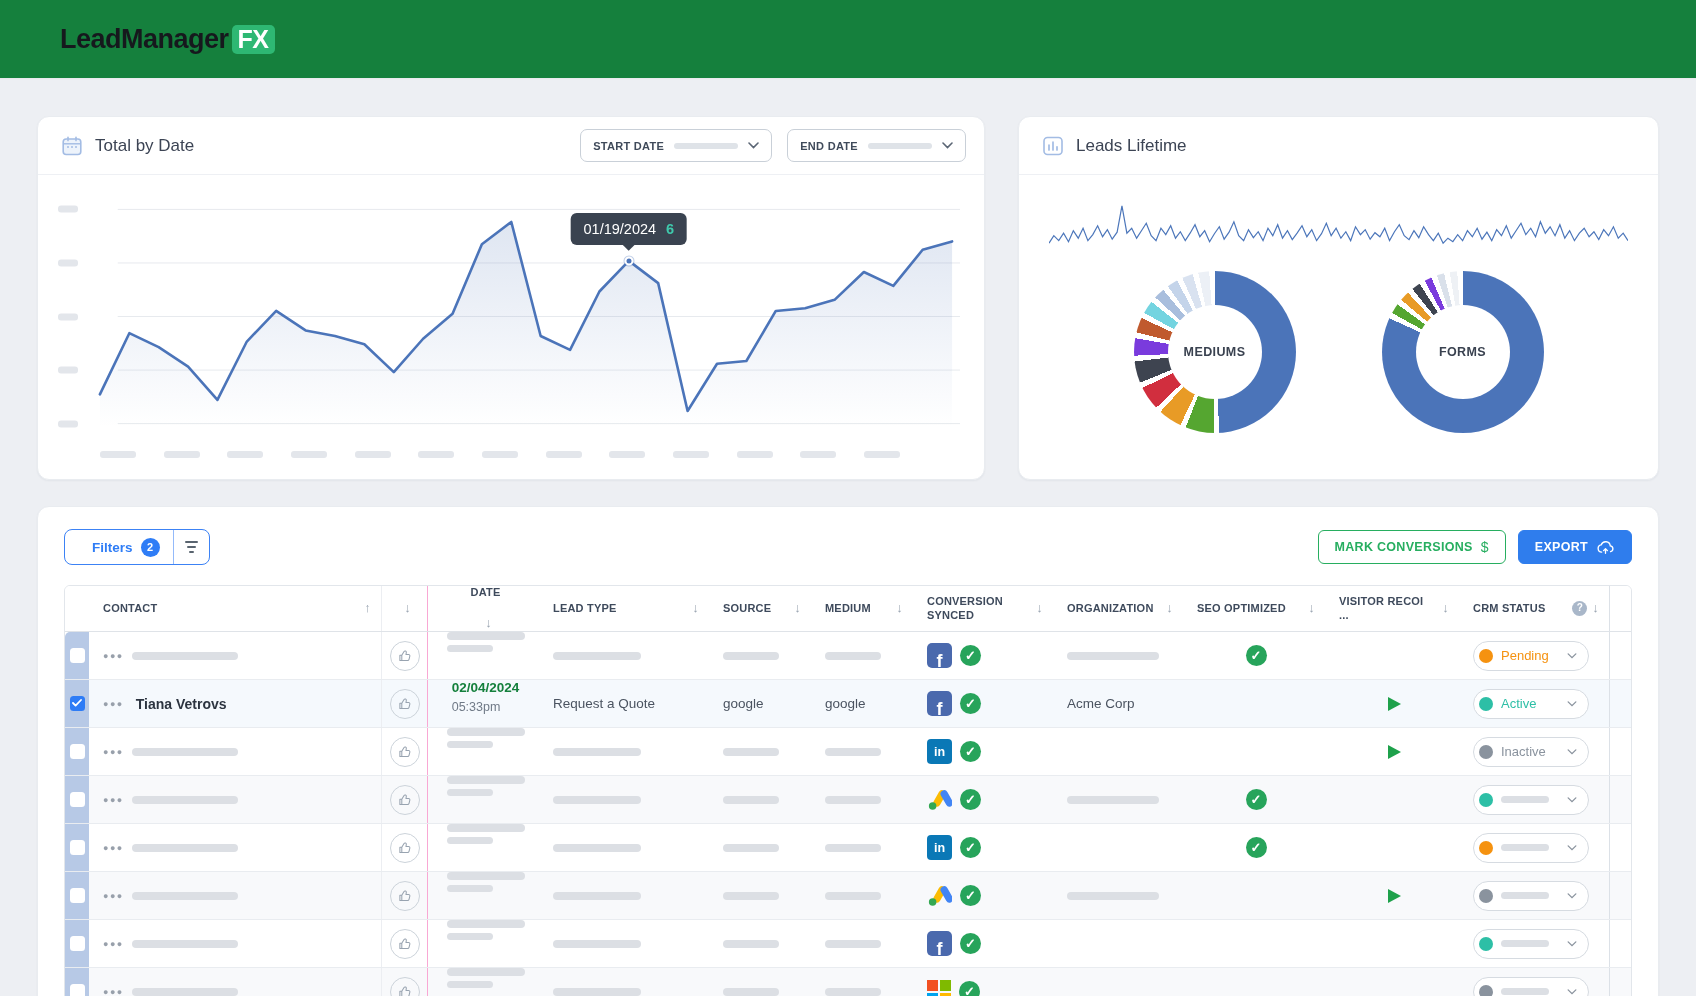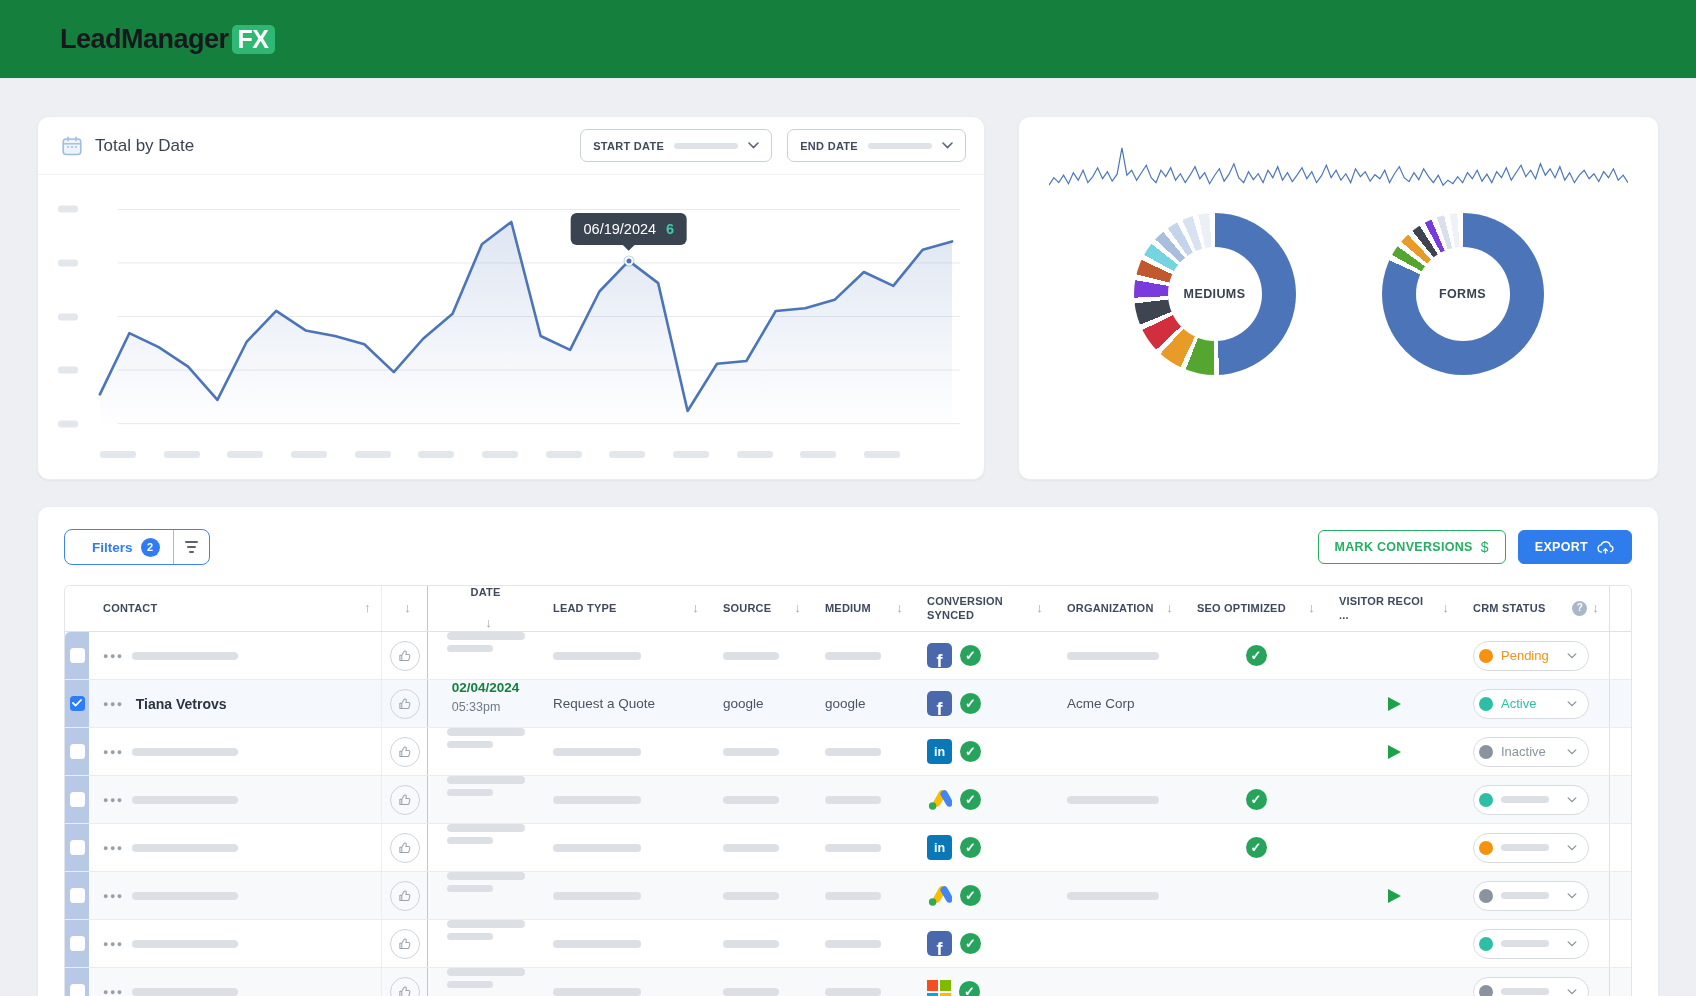--- a/index.html
+++ b/index.html
@@ -168,21 +168,21 @@
               </defs>
             <line x1="30" y1="14" x2="880" y2="14" stroke="#e7eaee" stroke-width="1" vector-effect="non-scaling-stroke"></line>
                 <line x1="30" y1="66" x2="880" y2="66" stroke="#e7eaee" stroke-width="1" vector-effect="non-scaling-stroke"></line>
                 <line x1="30" y1="118" x2="880" y2="118" stroke="#e7eaee" stroke-width="1" vector-effect="non-scaling-stroke"></line>
                 <line x1="30" y1="170" x2="880" y2="170" stroke="#e7eaee" stroke-width="1" vector-effect="non-scaling-stroke"></line>
                 <line x1="30" y1="222" x2="880" y2="222" stroke="#e7eaee" stroke-width="1" vector-effect="non-scaling-stroke"></line>
                 <path d="M 12.0,193.6 L 41.7,134.2 L 71.3,147.7 L 101.0,166.6 L 130.6,199.0 L 160.3,142.3 L 189.9,112.6 L 219.6,131.5 L 249.2,136.9 L 278.9,145.0 L 308.6,172.0 L 338.2,139.6 L 367.9,115.3 L 397.5,47.8 L 427.2,26.2 L 456.8,136.9 L 486.5,150.4 L 516.1,93.7 L 545.8,64.0 L 575.4,85.6 L 605.1,209.8 L 634.8,163.9 L 664.4,161.2 L 694.1,112.6 L 723.7,109.9 L 753.4,101.8 L 783.0,74.8 L 812.7,88.3 L 842.3,53.2 L 872.0,45.1 L 872,226 L 12,226 Z" fill="url(#gradA)" stroke="none"></path>
                 <path d="M 12.0,193.6 L 41.7,134.2 L 71.3,147.7 L 101.0,166.6 L 130.6,199.0 L 160.3,142.3 L 189.9,112.6 L 219.6,131.5 L 249.2,136.9 L 278.9,145.0 L 308.6,172.0 L 338.2,139.6 L 367.9,115.3 L 397.5,47.8 L 427.2,26.2 L 456.8,136.9 L 486.5,150.4 L 516.1,93.7 L 545.8,64.0 L 575.4,85.6 L 605.1,209.8 L 634.8,163.9 L 664.4,161.2 L 694.1,112.6 L 723.7,109.9 L 753.4,101.8 L 783.0,74.8 L 812.7,88.3 L 842.3,53.2 L 872.0,45.1" fill="none" stroke="#4b74b9" stroke-width="2.6" stroke-linejoin="round" stroke-linecap="round" vector-effect="non-scaling-stroke"></path>
               </svg>
             <div class="tip" id="chartTip" style="left: 62.0219%; top: 27.234%;">
-              <span>06/19/2024</span>
+              <span>01/19/2024</span>
               <span class="tip-val">6</span>
               <i class="tip-caret"></i>
             </div>
             <div class="tip-dot" id="chartDot" style="left: 62.0219%; top: 27.234%;"></div>
           </div>
         </div>
         <div class="x-ticks" id="xTicks">
             <span class="s-tick"></span>
             <span class="s-tick"></span>
             <span class="s-tick"></span>
@@ -194,20 +194,27 @@
             <span class="s-tick"></span>
             <span class="s-tick"></span>
             <span class="s-tick"></span>
             <span class="s-tick"></span>
             <span class="s-tick"></span>
           </div>
       </div>
     </div>
 
     <div class="card card-lifetime">
+      <div class="card-head">
+        <svg width="24" height="24" viewBox="0 0 24 24">
+          <rect x="3" y="3.5" width="18" height="17" rx="3.5" fill="#fff" stroke="#a3bce4" stroke-width="1.6"></rect>
+          <path d="M8 16v-5M12 16V8.2M16 16v-3.2" stroke="#a3bce4" stroke-width="1.7" stroke-linecap="round"></path>
+        </svg>
+        <span class="card-title">Leads Lifetime</span>
+      </div>
       <div class="spark-wrap">
         <svg id="spark" viewBox="0 0 600 70" preserveAspectRatio="none">
             <polyline points="0.0,51.5 5.0,42.8 10.1,48.6 15.1,39.9 20.2,49.8 25.2,37.0 30.3,45.7 35.3,34.1 40.3,48.6 45.4,41.6 50.4,31.2 55.5,44.0 60.5,35.8 65.5,46.9 70.6,38.7 75.6,8.0 80.7,39.9 85.7,34.1 90.8,45.7 95.8,37.0 100.8,28.3 105.9,42.8 110.9,48.6 116.0,34.1 121.0,41.6 126.1,31.2 131.1,45.7 136.1,38.2 141.2,48.6 146.2,39.9 151.3,30.0 156.3,44.0 161.3,37.0 166.4,49.8 171.4,40.5 176.5,32.4 181.5,46.9 186.6,38.7 191.6,26.6 196.6,42.8 201.7,48.6 206.7,35.8 211.8,45.1 216.8,38.2 221.8,48.6 226.9,34.1 231.9,42.8 237.0,30.0 242.0,45.7 247.1,37.0 252.1,47.4 257.1,39.9 262.2,31.2 267.2,44.0 272.3,35.8 277.3,48.6 282.4,40.5 287.4,28.3 292.4,42.8 297.5,34.1 302.5,45.7 307.6,38.2 312.6,48.6 317.6,32.4 322.7,41.6 327.7,35.8 332.8,46.9 337.8,39.3 342.9,44.0 347.9,34.1 352.9,48.6 358.0,38.2 363.0,30.0 368.1,42.8 373.1,47.4 378.2,37.0 383.2,45.1 388.2,32.4 393.3,41.6 398.3,48.6 403.4,39.9 408.4,51.5 413.4,45.7 418.5,49.8 423.5,41.6 428.6,48.6 433.6,37.0 438.7,44.0 443.7,34.1 448.7,46.9 453.8,38.7 458.8,48.6 463.9,35.8 468.9,42.8 473.9,31.2 479.0,45.7 484.0,37.0 489.1,28.3 494.1,41.6 499.2,34.1 504.2,44.0 509.2,26.6 514.3,39.9 519.3,32.4 524.4,42.8 529.4,30.0 534.5,45.7 539.5,37.0 544.5,48.6 549.6,39.9 554.6,34.1 559.7,44.0 564.7,38.2 569.7,47.4 574.8,35.8 579.8,42.8 584.9,32.4 589.9,45.7 595.0,39.9 600.0,48.6" fill="none" stroke="#4c76ba" stroke-width="1.2" vector-effect="non-scaling-stroke"></polyline>
           </svg>
       </div>
       <div class="donut-row">
         <div class="donut" id="donut0" style="background: conic-gradient(rgb(75, 116, 185) 0%, rgb(75, 116, 185) 49.13%, rgb(255, 255, 255) 49.13%, rgb(255, 255, 255) 50.28%, rgb(85, 166, 48) 50.28%, rgb(85, 166, 48) 55.89%, rgb(255, 255, 255) 55.89%, rgb(255, 255, 255) 57.04%, rgb(232, 155, 38) 57.04%, rgb(232, 155, 38) 61.78%, rgb(255, 255, 255) 61.78%, rgb(255, 255, 255) 62.93%, rgb(209, 46, 62) 62.93%, rgb(209, 46, 62) 67.67%, rgb(255, 255, 255) 67.67%, rgb(255, 255, 255) 68.82%, rgb(62, 68, 80) 68.82%, rgb(62, 68, 80) 73.13%, rgb(255, 255, 255) 73.13%, rgb(255, 255, 255) 74.28%, rgb(122, 59, 221) 74.28%, rgb(122, 59, 221) 77.73%, rgb(255, 255, 255) 77.73%, rgb(255, 255, 255) 78.88%, rgb(192, 90, 46) 78.88%, rgb(192, 90, 46) 81.89%, rgb(255, 255, 255) 81.89%, rgb(255, 255, 255) 83.04%, rgb(116, 212, 224) 83.04%, rgb(116, 212, 224) 85.63%, rgb(255, 255, 255) 85.63%, rgb(255, 255, 255) 86.78%, rgb(169, 190, 221) 86.78%, rgb(169, 190, 221) 88.94%, rgb(255, 255, 255) 88.94%, rgb(255, 255, 255) 90.09%, rgb(196, 212, 234) 90.09%, rgb(196, 212, 234) 92.24%, rgb(255, 255, 255) 92.24%, rgb(255, 255, 255) 93.39%, rgb(217, 226, 240) 93.39%, rgb(217, 226, 240) 95.55%, rgb(255, 255, 255) 95.55%, rgb(255, 255, 255) 96.7%, rgb(236, 240, 246) 96.7%, rgb(236, 240, 246) 98.85%, rgb(255, 255, 255) 98.85%, rgb(255, 255, 255) 100%);">
           <div class="donut-hole">
               <span class="donut-label">MEDIUMS</span>
             </div>

